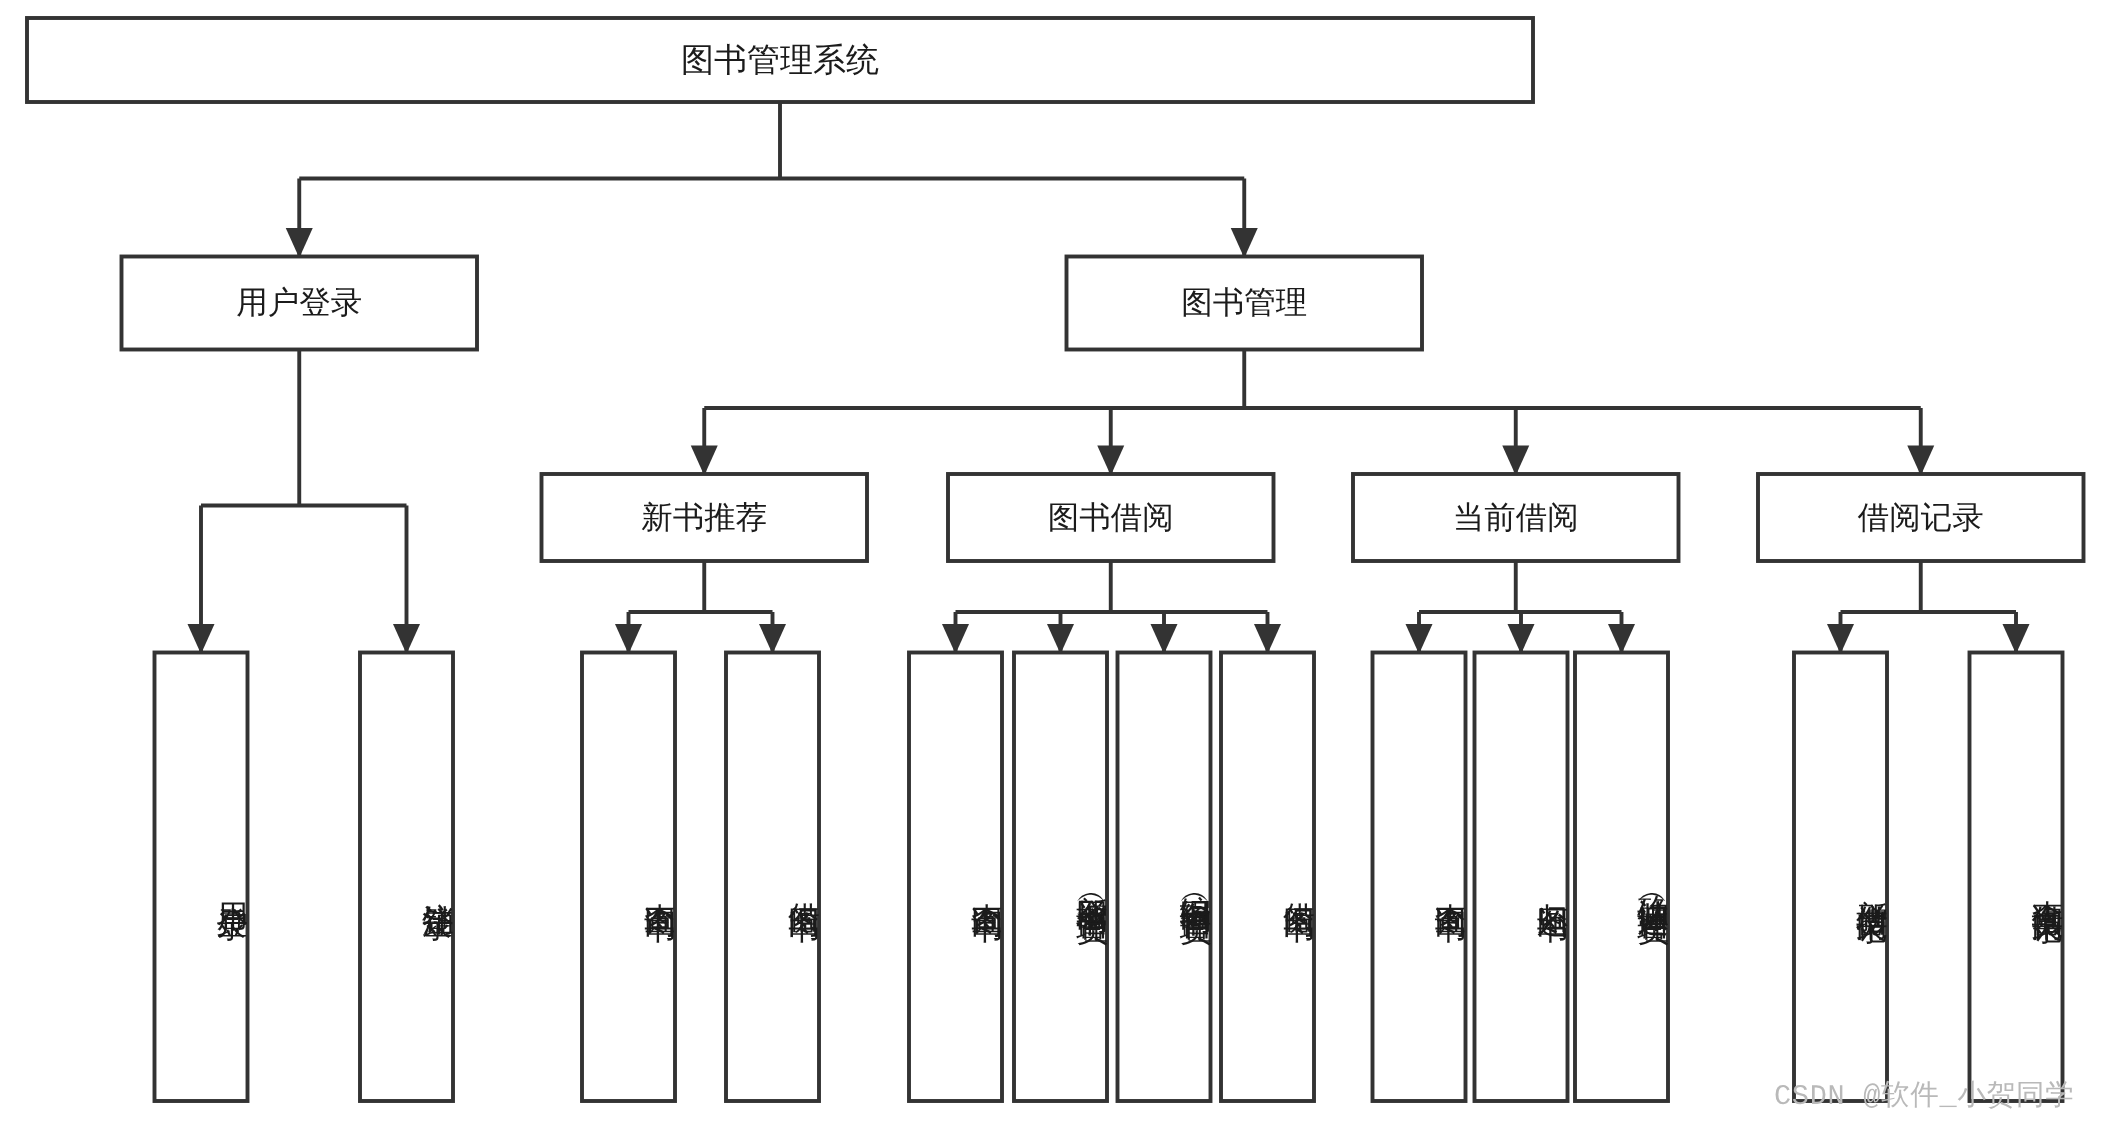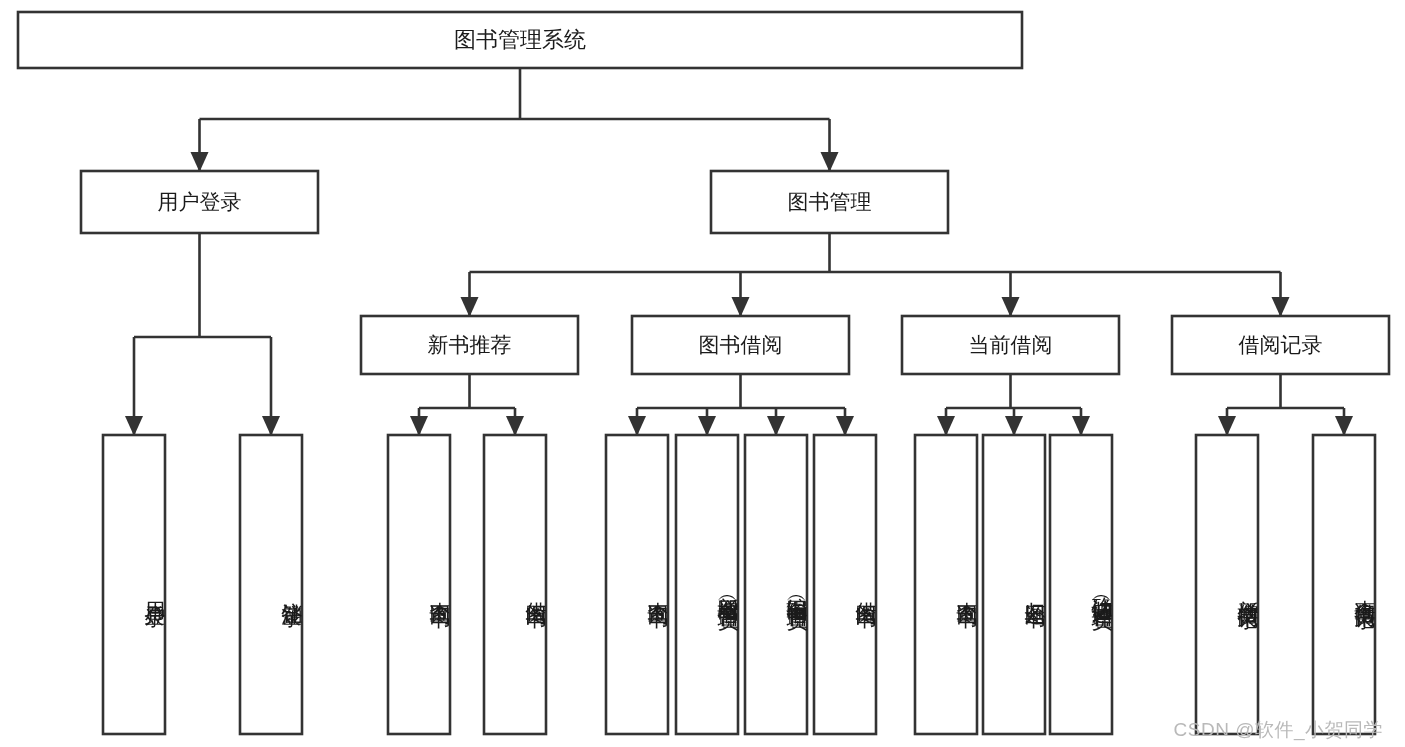--- a/index.html
+++ b/index.html
@@ -71,21 +71,21 @@
     white-space: nowrap;
     display: flex;
     align-items: flex-start;
     justify-content: center;
     pointer-events: none;
   }
   .watermark {
     position: absolute;
     right: 8px;
     bottom: 4px;
-    font-family: Liberation Sans, sans-serif;
+    font-family: Liberation Mono, monospace;
     font-size: 19px;
     color: #b9b9b9;
     letter-spacing: 0.5px;
     white-space: nowrap;
   }
 </style>
 </head>
 <body>
 
 <div id="diagram-root">

